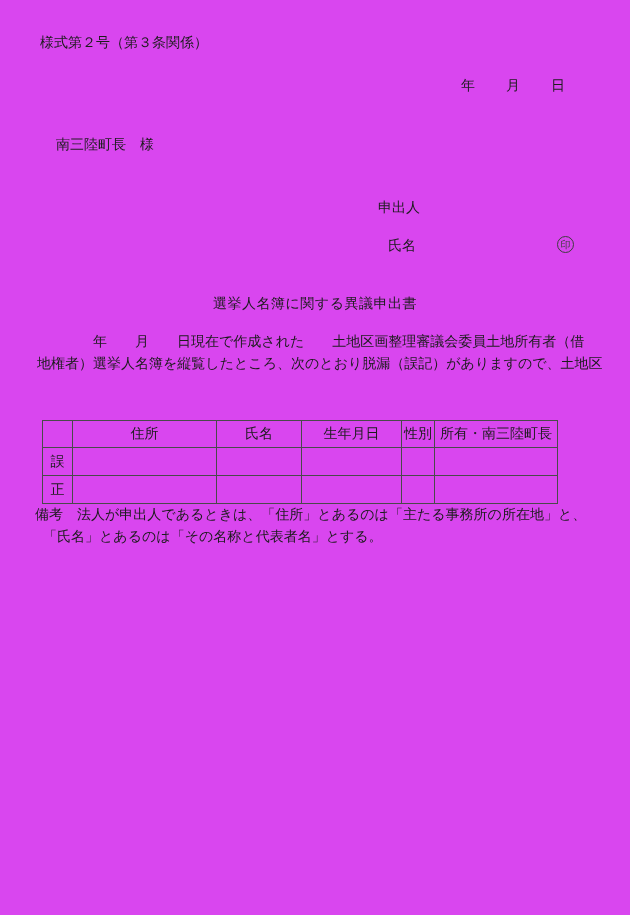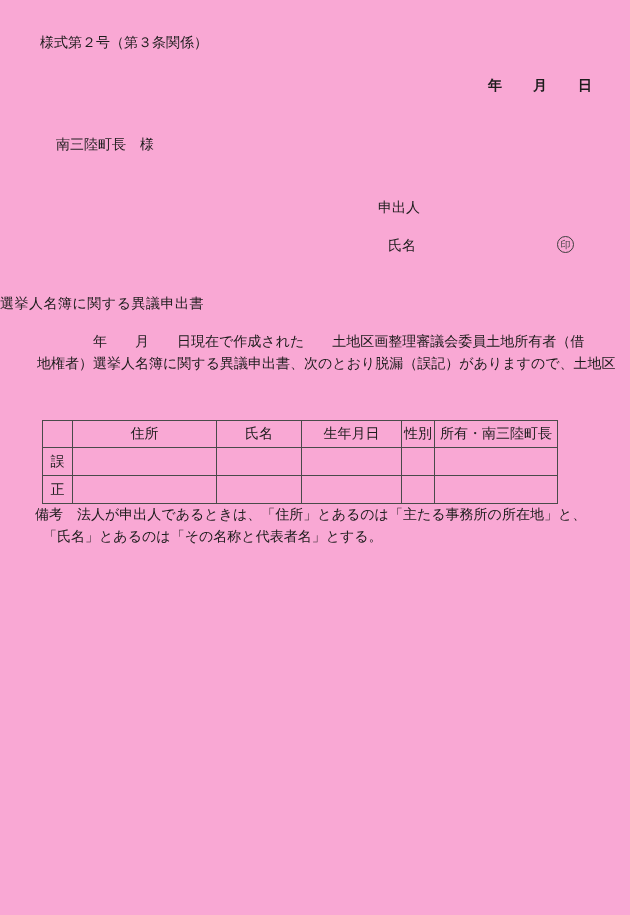--- a/index.html
+++ b/index.html
@@ -2,46 +2,46 @@
 <html><head>
 <meta charset="utf-8">
 <style>
   * { margin: 0; padding: 0; box-sizing: border-box; }
   html, body { background: #e8e8e8; }
   .page {
     position: relative;
     width: 630px;
     height: 915px;
     margin: 0 auto;
-    background: #f9a8d4;
+    background: #d946ef;
     color: #1c1c1c;
     font-family: "Liberation Serif", "DejaVu Serif", serif;
     font-size: 14px;
     overflow: hidden;
   }
   .abs { position: absolute; white-space: nowrap; }
   .form-number   { left: 40px;  top: 34px; }
-  .date-line     { left: 488px; top: 77px; letter-spacing: 1px; font-weight: bold; }
+  .date-line     { left: 461px; top: 77px; letter-spacing: 1px; }
   .addressee     { left: 56px;  top: 136px; }
   .applicant     { left: 378px; top: 199px; }
   .name-label    { left: 388px; top: 237px; }
   .seal {
     left: 557px; top: 236px;
     width: 17px; height: 17px;
     border: 1px solid #3d3d3d;
     border-radius: 50%;
     font-size: 10px;
     line-height: 15px;
     text-align: center;
     color: #3d3d3d;
   }
   .doc-title {
     left: 0; top: 295px;
     width: 630px;
-    text-align: left;
+    text-align: center;
     white-space: nowrap;
     letter-spacing: 0.5px;
   }
   .body-text { left: 37px; top: 331px; line-height: 21.5px; }
   .body-text div { white-space: nowrap; }
   .form-table {
     position: absolute;
     left: 42px; top: 420px;
     border-collapse: collapse;
     table-layout: fixed;
@@ -83,21 +83,21 @@
   <div class="abs name-label">氏名</div>
 
   <div class="abs seal">
     <span>印</span>
   </div>
 
   <div class="abs doc-title">選挙人名簿に関する異議申出書</div>
 
   <div class="abs body-text">
     <div>　　　　年　　月　　日現在で作成された　　土地区画整理審議会委員土地所有者（借</div>
-    <div>地権者）選挙人名簿に関する異議申出書、次のとおり脱漏（誤記）がありますので、土地区</div>
+    <div>地権者）選挙人名簿を縦覧したところ、次のとおり脱漏（誤記）がありますので、土地区</div>
   </div>
 
   <table class="form-table">
     <tbody>
         <tr>
       <td class="col-mark"></td>
       <td class="col-addr">住所</td>
       <td class="col-name">氏名</td>
       <td class="col-birth">生年月日</td>
       <td class="col-sex">性別</td>

